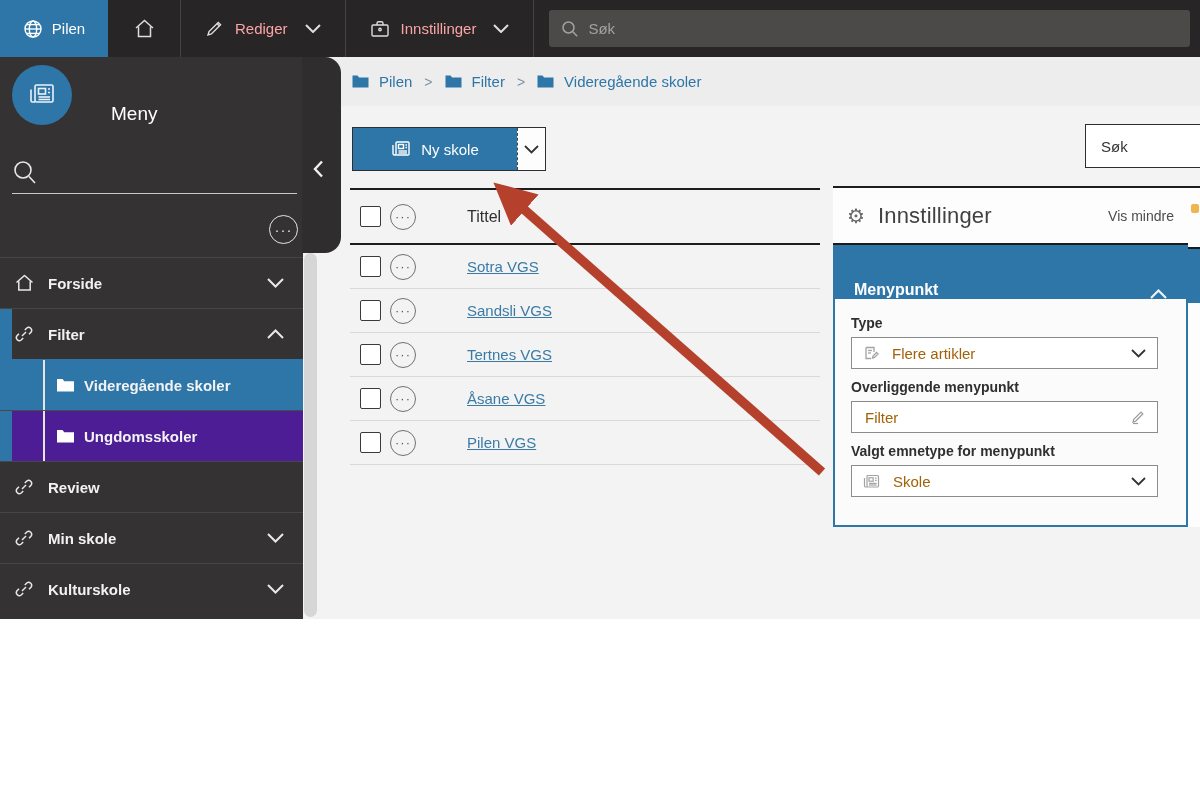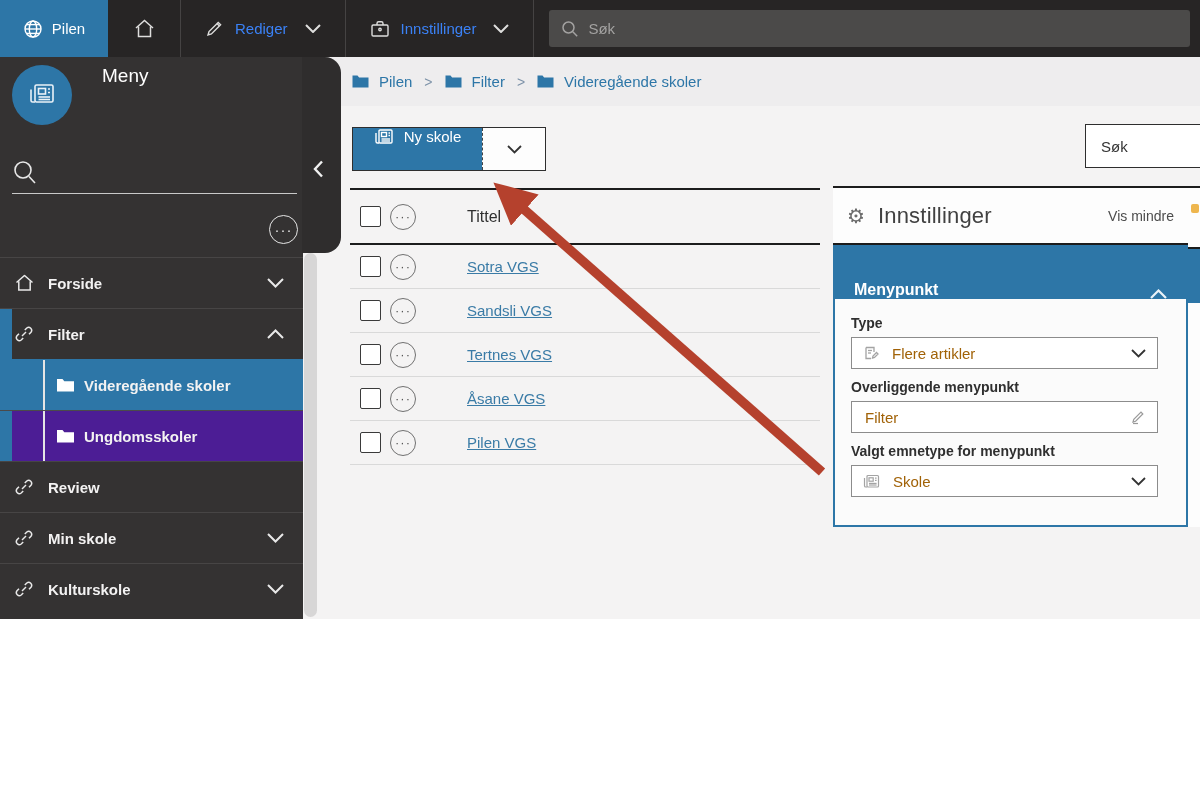--- a/index.html
+++ b/index.html
@@ -3,29 +3,29 @@
 <meta charset="utf-8">
 <style>
   * { margin:0; padding:0; box-sizing:border-box; }
   html,body { background:#ffffff; }
   body { font-family:"Liberation Sans", sans-serif; }
   .screen { position:relative; width:1200px; height:799px; background:#ffffff; overflow:hidden; }
 
   
   .topbar { position:absolute; left:0; top:0; width:1200px; height:57px; background:#272525; display:flex; align-items:stretch; z-index:20; }
   .brand { width:108px; background:#2d76a7; color:#fff; display:flex; align-items:center; justify-content:center; gap:9px; font-size:15px; cursor:pointer; }
-  .top-seg { display:flex; align-items:center; color:#3b82f6; border-right:1px solid #454343; cursor:pointer; }
+  .top-seg { display:flex; align-items:center; color:#fca5a5; border-right:1px solid #454343; cursor:pointer; }
   .top-home { width:73px; justify-content:center; }
   .top-menu { padding:0 24px; gap:11px; font-size:15px; }
   .top-menu .chev { margin-left:6px; }
   .top-search { flex:1; margin:10px 10px 10px 15px; background:#4b4a49; border-radius:3px; display:flex; align-items:center; padding:0 12px; gap:9px; color:#a3a2a1; font-size:15px; cursor:text; }
 
   
   .sidebar { position:absolute; left:0; top:57px; width:303px; height:562px; background:#343232; z-index:10; }
-  .side-head { position:absolute; left:12px; top:8px; display:flex; align-items:flex-start; gap:30px; }
+  .side-head { position:absolute; left:12px; top:8px; display:flex; align-items:flex-end; gap:39px; }
   .side-badge { width:60px; height:60px; border-radius:50%; background:#2d76a7; display:flex; align-items:center; justify-content:center; color:#e9f1f7; }
   .side-title { color:#ffffff; font-size:19px; }
   .side-search { position:absolute; left:12px; top:95px; width:285px; height:42px; border-bottom:1px solid #c9c9c9; color:#e8e8e8; display:flex; align-items:flex-end; padding-bottom:6px; cursor:text; }
   .side-ellipsis { position:absolute; right:5px; top:158px; width:29px; height:29px; border:1.6px solid #e6e6e6; border-radius:50%; color:#e6e6e6; display:flex; align-items:center; justify-content:center; font-size:15px; letter-spacing:1px; cursor:pointer; }
   .nav { position:absolute; left:0; top:200px; width:303px; }
   .nav-item { position:relative; height:51px; display:flex; align-items:center; padding-left:48px; border-top:1px solid #474545; color:#f3f2f2; font-size:15px; font-weight:600; cursor:pointer; }
   .nav-item .n-icon { position:absolute; left:15px; top:50%; transform:translateY(-50%); color:#e9e9e9; display:flex; }
   .nav-item .chev { position:absolute; right:19px; top:50%; transform:translateY(-50%); color:#e9e9e9; display:flex; }
   .nav-item.edge::before { content:""; position:absolute; left:0; top:0; bottom:0; width:12px; background:#2d76a7; }
   .nav-item.child { padding-left:84px; }
@@ -40,21 +40,21 @@
 
   
   .crumbbar { position:absolute; left:303px; top:57px; width:897px; height:49px; background:#eeedee; display:flex; align-items:center; padding-left:49px; gap:12px; }
   .crumb { display:flex; align-items:center; gap:10px; color:#2d76a7; font-size:15px; cursor:pointer; }
   .crumb-sep { color:#7d92a8; font-size:14px; }
 
   
   .content { position:absolute; left:303px; top:106px; width:897px; height:513px; background:#f4f3f3; overflow:hidden; }
 
   .new-btn { position:absolute; left:49px; top:21px; width:194px; height:44px; display:flex; border:1px solid #2e2e2e; background:#fff; cursor:pointer; }
-  .new-btn .main { width:129px; background:#2d76a7; color:#fff; display:flex; align-items:flex-start; justify-content:center; gap:10px; font-size:15px; font-weight:500; }
+  .new-btn .main { width:164px; background:#2d76a7; color:#fff; display:flex; align-items:center; justify-content:center; gap:10px; font-size:15px; font-weight:500; }
   .new-btn .drop { flex:1; background:#fdfdfd; border-left:1px dashed #444; display:flex; align-items:center; justify-content:center; color:#333; }
 
   .search-box { position:absolute; left:782px; top:18px; width:150px; height:44px; background:#fff; border:1px solid #2e2e2e; display:flex; align-items:center; padding-left:15px; font-size:15px; color:#333; cursor:text; }
 
   .table { position:absolute; left:47px; top:82px; width:470px; }
   .t-head { height:57px; border-top:2px solid #1c1c1c; border-bottom:2px solid #1c1c1c; display:flex; align-items:center; }
   .t-row { height:44px; border-bottom:1px solid #d9d9d9; display:flex; align-items:center; }
   .cb { width:21px; height:21px; border:1.7px solid #3a3a3a; border-radius:2px; background:#fff; margin-left:10px; cursor:pointer; flex:none; }
   .dots { width:26px; height:26px; border:1.3px solid #707070; border-radius:50%; color:#555; display:flex; align-items:center; justify-content:center; font-size:13px; letter-spacing:1px; margin-left:9px; cursor:pointer; flex:none; }
   .t-title { margin-left:51px; font-size:16px; color:#2f2f2f; }

